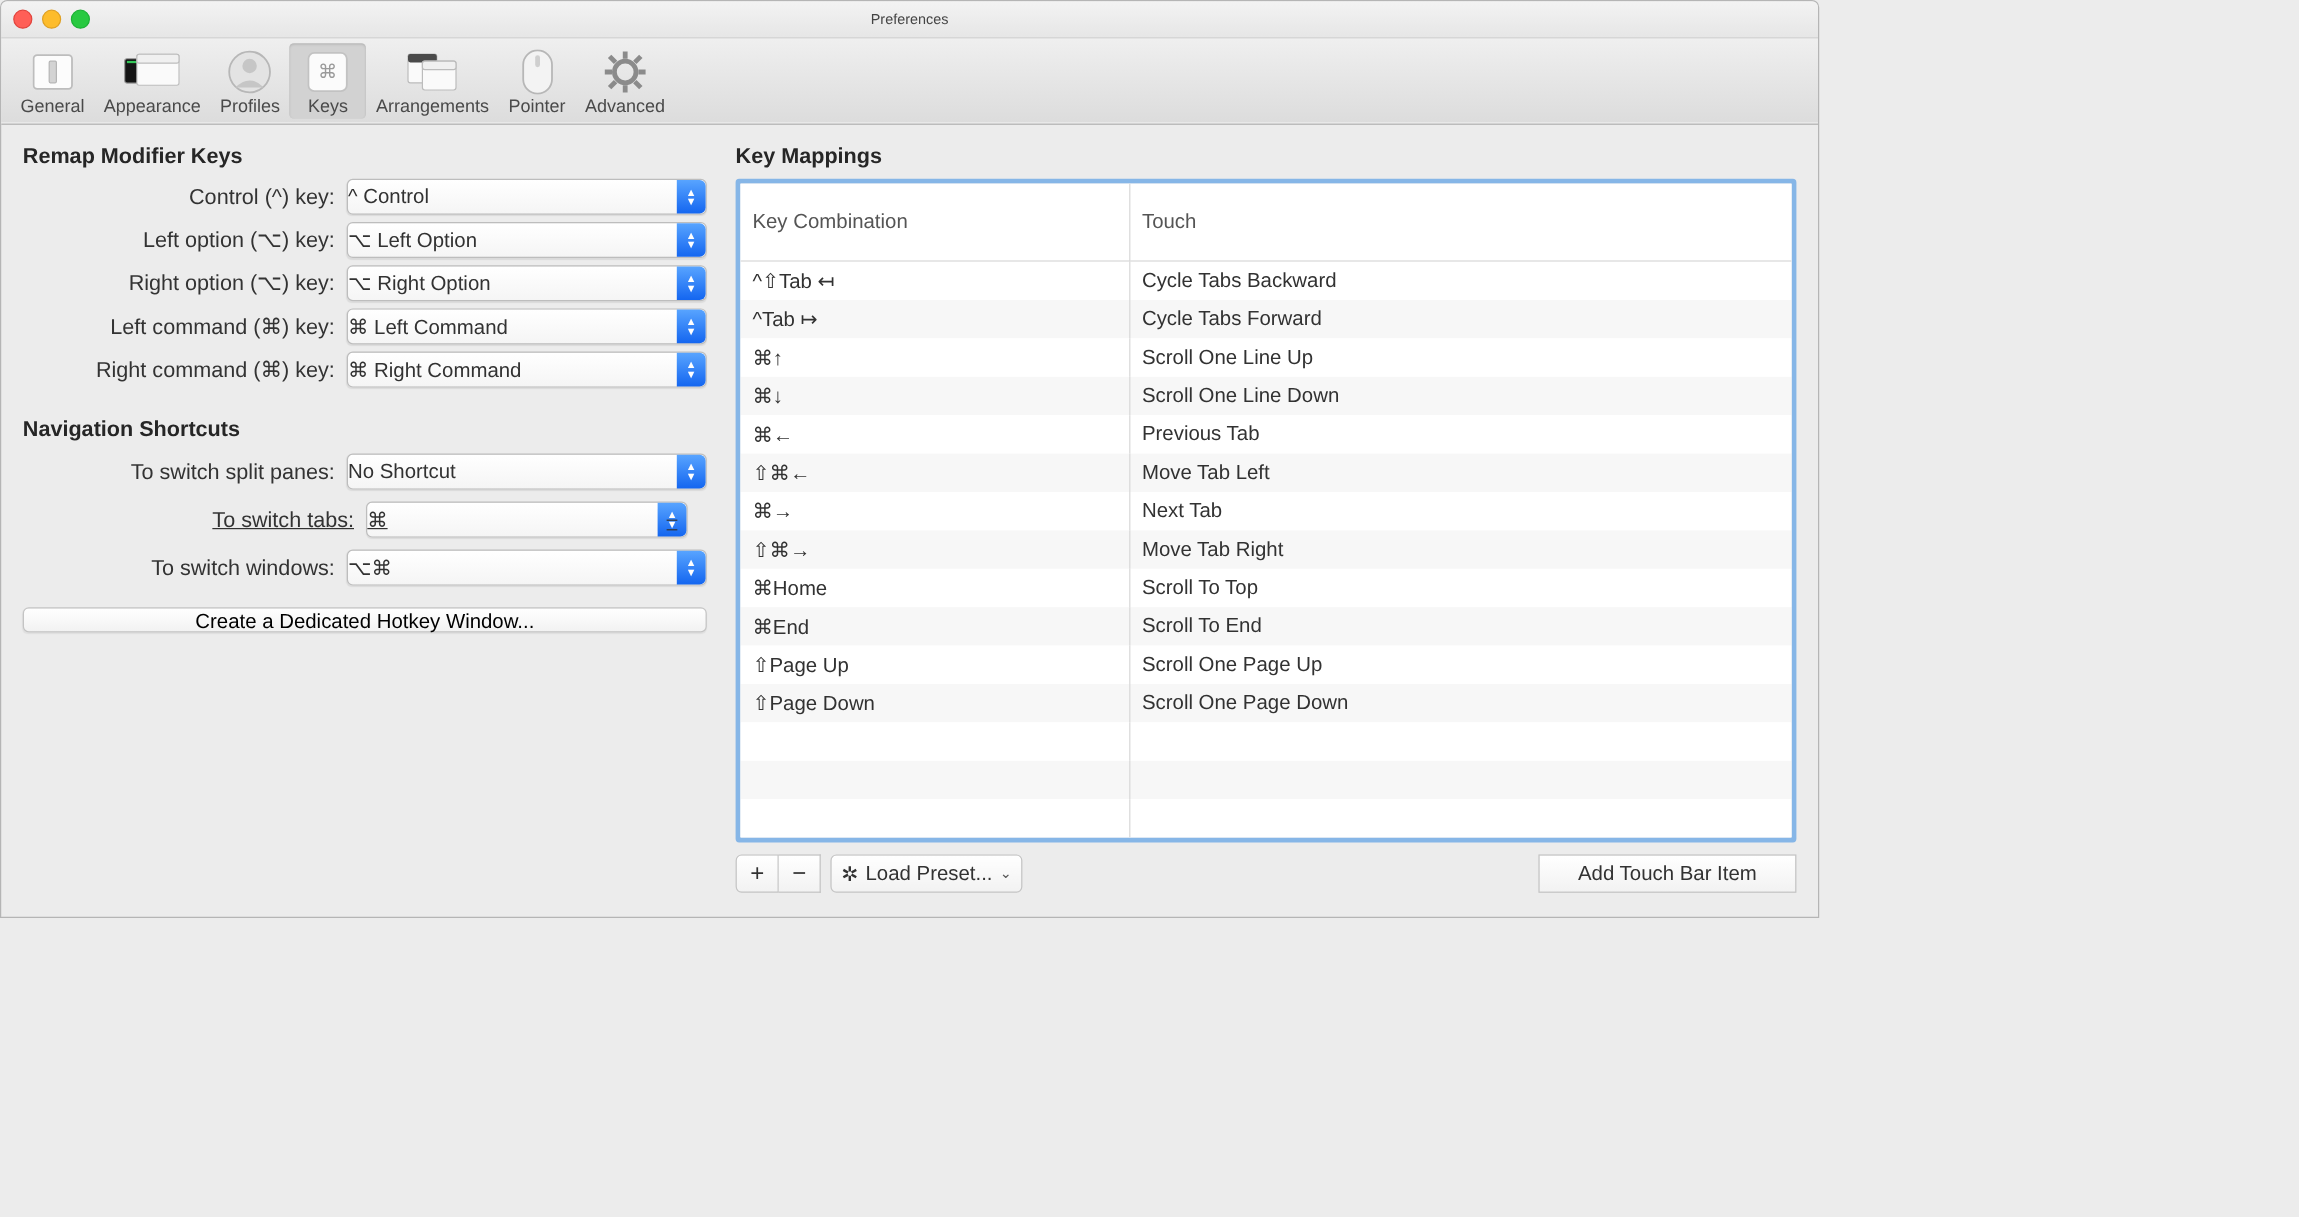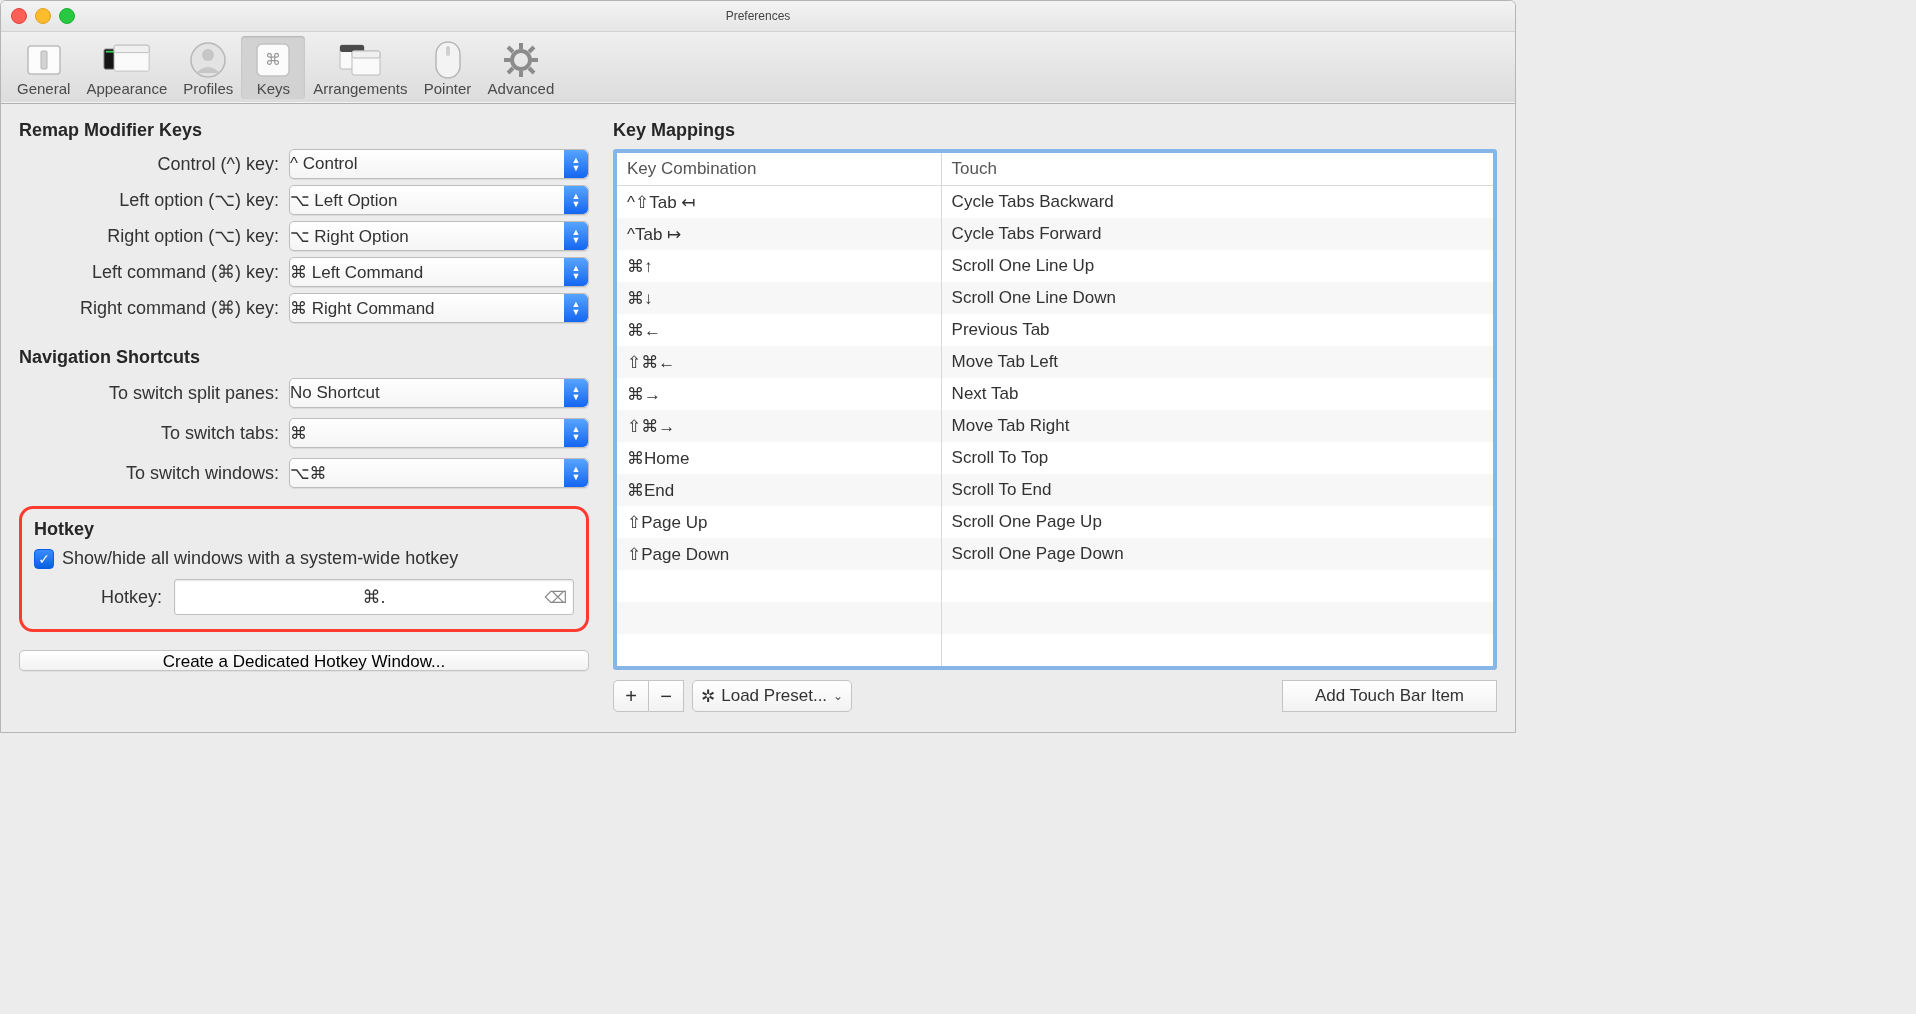--- a/index.html
+++ b/index.html
@@ -232,21 +232,21 @@
     background: #fff;
     font-size: 17px;
   }
   .km-table th {
     text-align: left;
     font-weight: 400;
     color: #555;
     background: #fff;
     border-bottom: 1px solid var(--table-border);
     border-right: 1px solid var(--table-border);
-    padding: 6px 10px;
+    padding: 22px 10px;
   }
   .km-table th:last-child { border-right: none; }
   .km-table td {
     padding: 4px 10px;
     border-right: 1px solid var(--table-border);
     height: 24px;
   }
   .km-table td:last-child { border-right: none; }
   .km-table tbody tr:nth-child(even) td { background: var(--table-alt); }
   .km-table tbody tr:nth-child(odd) td  { background: #ffffff; }
@@ -434,50 +434,36 @@
 
       <h4 class="section-title" style="margin-top:24px;">Navigation Shortcuts</h4>
       <div id="nav-rows">
           <div class="form-row" style="margin: 10px 0px;">
             <span class="form-label">To switch split panes:</span>
             <div class="mac-select">
               <span class="val">No Shortcut</span>
               <span class="arrows">▲<br>▼</span>
             </div>
           </div>
-          <div class="form-row" style="margin: 10px 0px;">
+          <div class="form-row" style="margin: 10px 16px; text-decoration: underline;">
             <span class="form-label">To switch tabs:</span>
             <div class="mac-select">
               <span class="val">⌘</span>
               <span class="arrows">▲<br>▼</span>
             </div>
           </div>
           <div class="form-row" style="margin: 10px 0px;">
             <span class="form-label">To switch windows:</span>
             <div class="mac-select">
               <span class="val">⌥⌘</span>
               <span class="arrows">▲<br>▼</span>
             </div>
           </div>
         </div>
 
-      <div class="hotkey-box">
-        <h4 class="section-title">Hotkey</h4>
-        <div class="check-row">
-          <span class="mac-checkbox">✓</span>
-          <span>Show/hide all windows with a system-wide hotkey</span>
-        </div>
-        <div class="hotkey-field-row">
-          <span class="hk-label">Hotkey:</span>
-          <div class="hotkey-input">
-            <span>⌘.</span>
-            <span class="clear-btn">⌫</span>
-          </div>
-        </div>
-      </div>
 
       <button class="wide-button">Create a Dedicated Hotkey Window...</button>
     </div>
 
     <div class="right-panel">
       <h4 class="section-title">Key Mappings</h4>
 
       <div class="table-frame">
         <table class="km-table">
           <thead>

